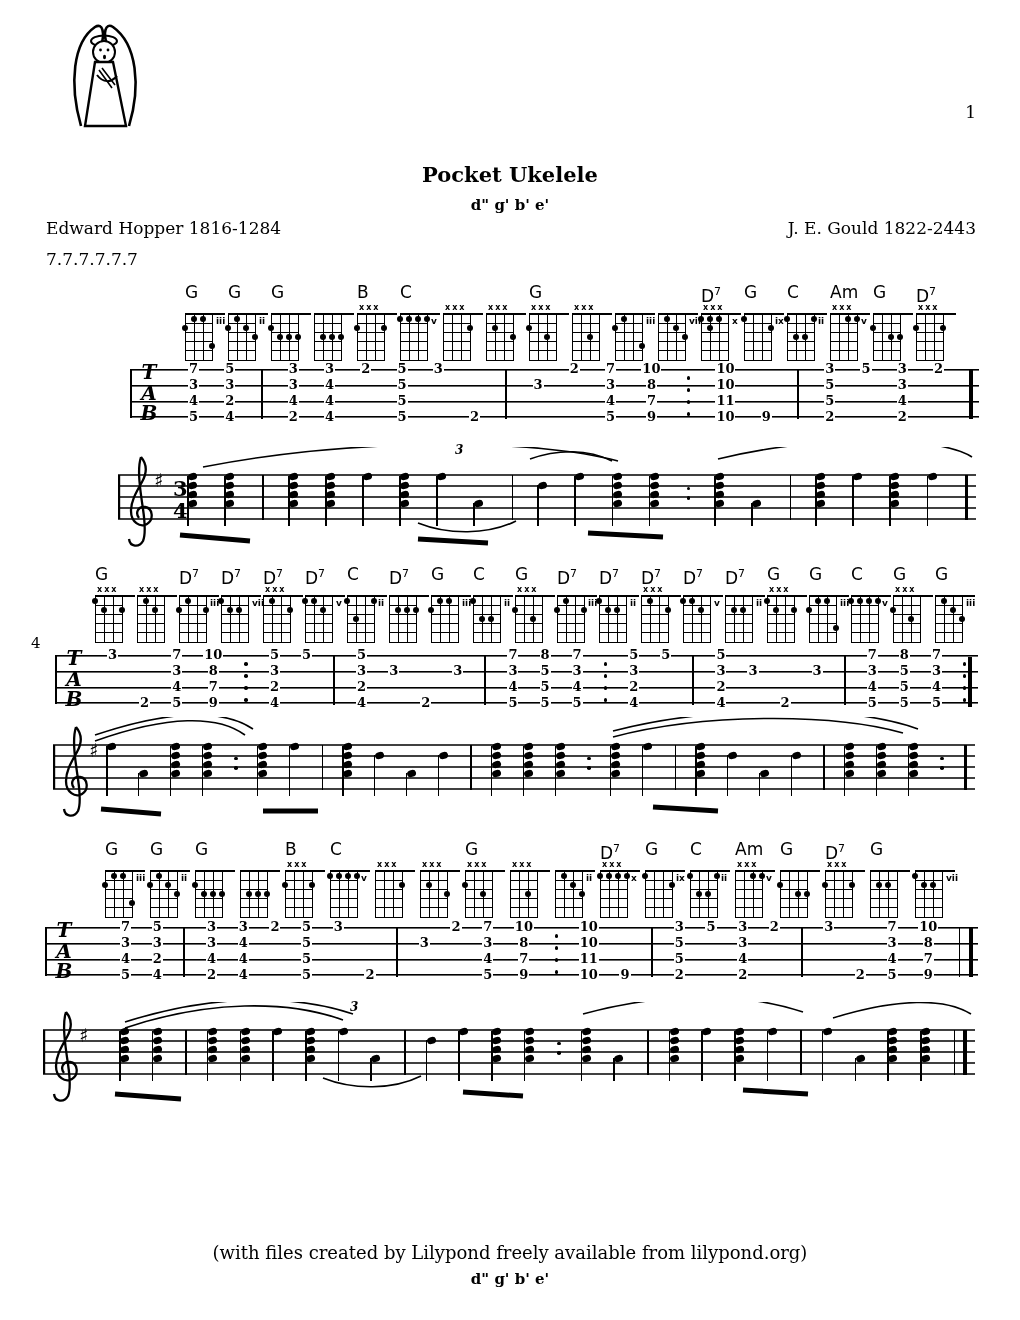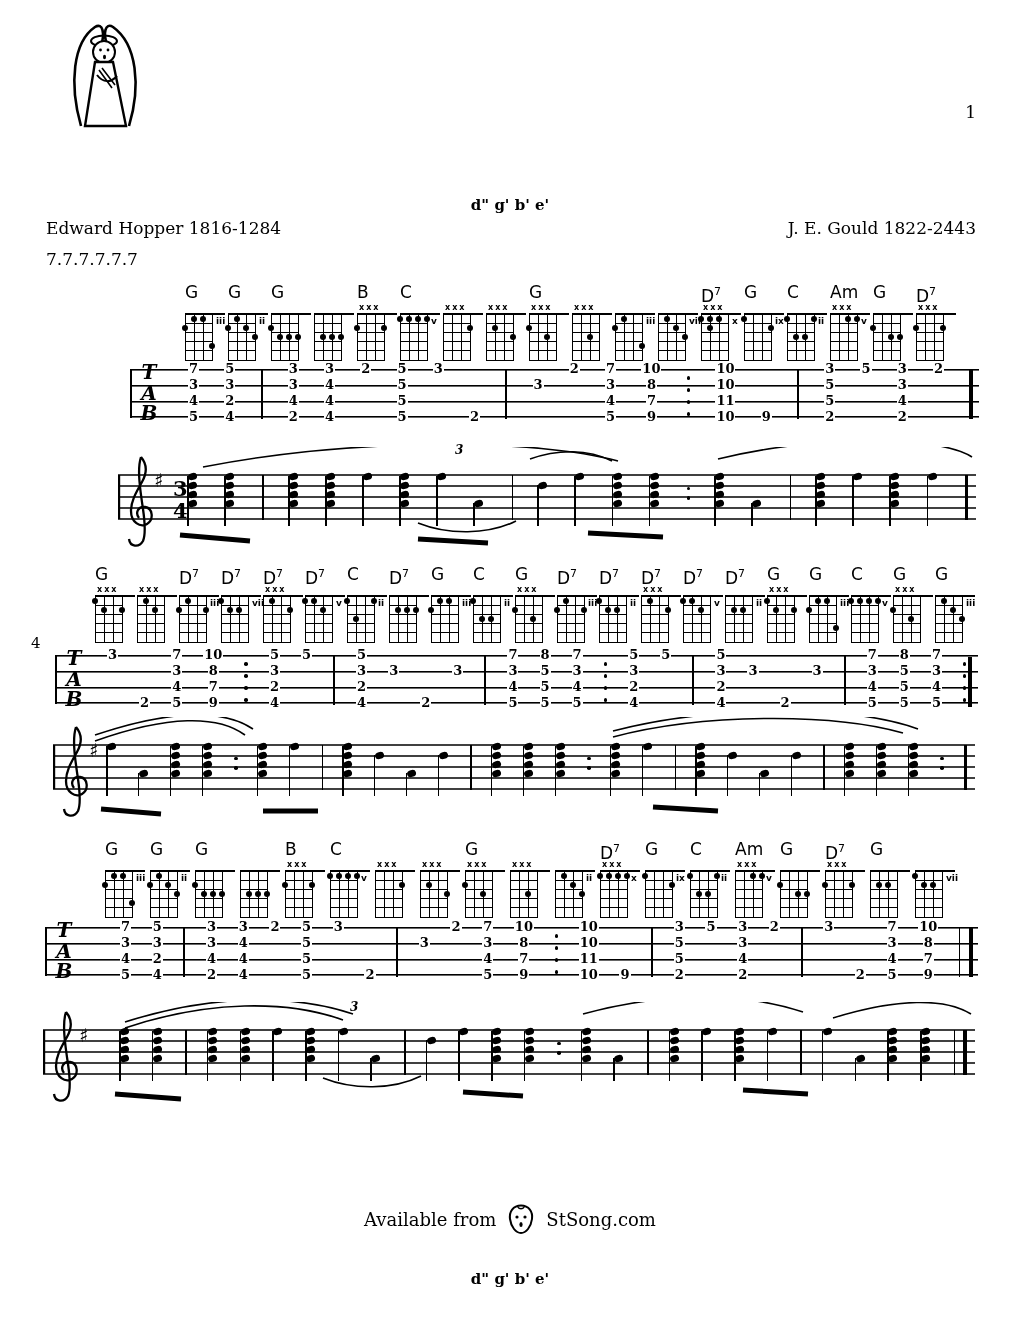--- a/index.html
+++ b/index.html
@@ -89,20 +89,21 @@
     <circle cx="54" cy="40" r="11" fill="#fff" stroke="#000" stroke-width="2"></circle>
     <circle cx="50.5" cy="38" r="1.4" fill="#000"></circle>
       <circle cx="58" cy="38" r="1.4" fill="#000"></circle>
     <ellipse cx="54.5" cy="45" rx="1.5" ry="2.3" fill="#000"></ellipse>
     <path d="M45,50 L35,114 L76,114 L63,50 Z" fill="#fff" stroke="#000" stroke-width="2.4"></path>
     <path d="M47,63 C53,71 61,71 67,64" fill="none" stroke="#000" stroke-width="2"></path>
     <path d="M49,58 L62,76 M52,56 L65,73" stroke="#000" stroke-width="1.6"></path>
   </svg>
 
   <div id="page-number" class="abs">1</div>
+  <div id="subtitle" class="abs ctr">Pocket Ukelele</div>
   <div id="tuning-top" class="abs ctr">d" g' b' e'</div>
   <div id="lyricist" class="abs">Edward Hopper 1816-1284</div>
   <div id="composer" class="abs">J. E. Gould 1822-2443</div>
   <div id="meter" class="abs">7.7.7.7.7.7</div>
 
   <div id="chords0" class="chord-row" style="left: 185px; top: 282px; gap: 13px;">
       <div class="chord">
         <div class="chord-label">G</div>
         <div class="chord-muted"></div>
         <div class="chord-grid">
@@ -1890,26 +1891,16 @@
           <i class="nstem" style="top: 11px; height: 50px;"></i>
         </div>
         <div class="nfinal"></div>
       </div>
   </div>
 
   <div id="triplet0" class="triplet-label abs" style="left:455px;top:443px;">3</div>
   <div id="triplet2" class="triplet-label abs" style="left:350px;top:1000px;">3</div>
   <div id="measure-number">4</div>
 
-  <div id="footer-line1">
-    <span>Available from</span>
-    <svg width="30" height="33" viewBox="0 0 30 33">
-      <path d="M15,2.5 C7,2.5 3,9 4,16 C5,24 10,30 15,30 C20,30 25,24 26,16 C27,9 23,2.5 15,2.5" fill="none" stroke="#000" stroke-width="2"></path>
-      <path d="M11,3 C13,6.5 17,6.5 19,3" fill="none" stroke="#000" stroke-width="1.5"></path>
-      <circle cx="11" cy="14" r="1.6" fill="#000"></circle>
-        <circle cx="19" cy="14" r="1.6" fill="#000"></circle>
-      <ellipse cx="15" cy="21.5" rx="1.6" ry="2.5" fill="#000"></ellipse>
-    </svg>
-    <span>StSong.com</span>
-  </div>
+  <div id="footer-line2" class="abs ctr">(with files created by Lilypond freely available from lilypond.org)</div>
   <div id="footer-line3" class="abs ctr">d" g' b' e'</div>
 
 </div>
 
 </body></html>

